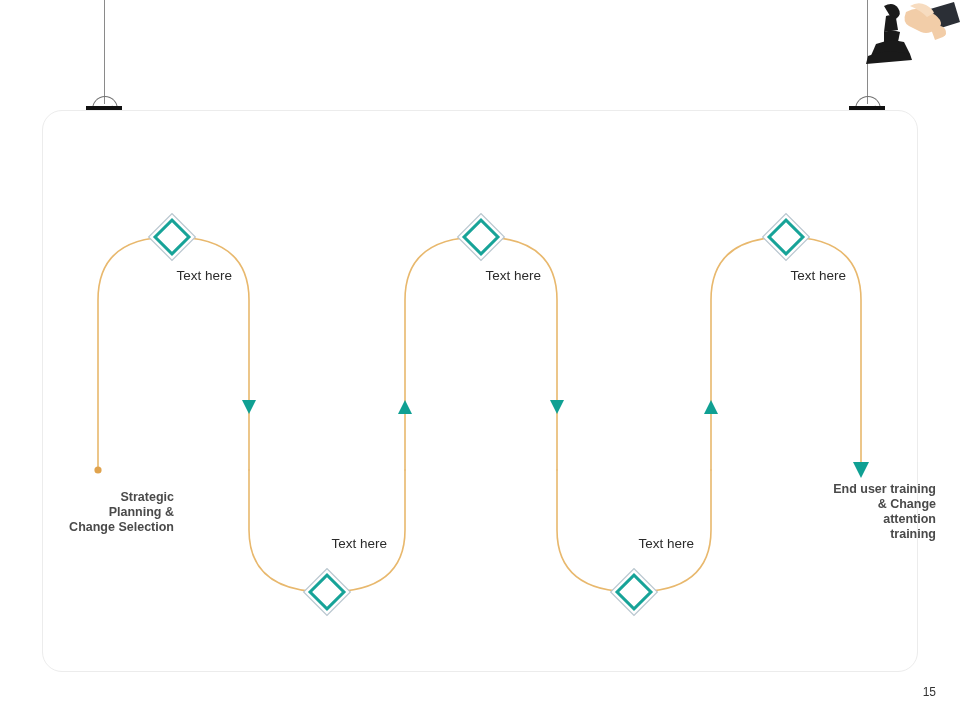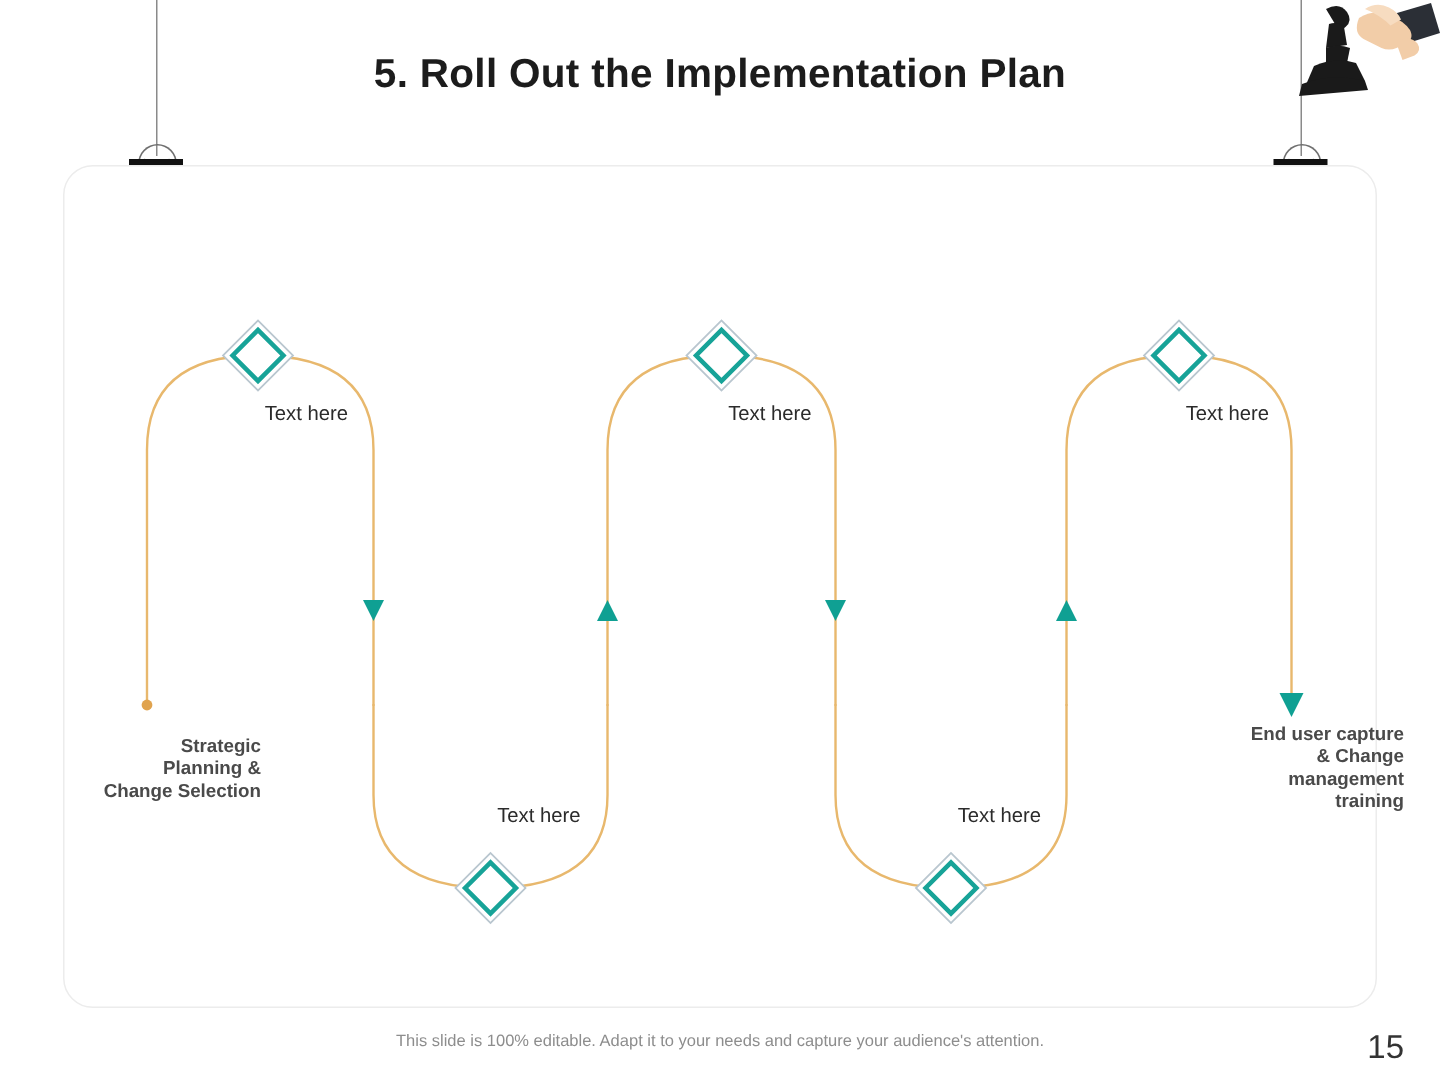--- a/index.html
+++ b/index.html
@@ -61,21 +61,21 @@
        font-size:13.5px;line-height:16px;}
   .lbl.bold{font-weight:bold;color:#4a4a4a;font-size:12.5px;line-height:15px;}
 
   
   .footer{
     position:absolute;left:0;right:0;top:688px;text-align:center;
     font-size:11px;color:#8d8d8d;
   }
   .pagenum{
     position:absolute;right:24px;top:685px;
-    font-size:22px;color:#333333;
+    font-size:12px;color:#333333;
   }
 
   
   .art{position:absolute;right:0;top:0;width:110px;height:70px;}
 </style>
 </head>
 <body>
 
 <div class="slide">
 
@@ -101,21 +101,20 @@
              l-12 -6 q-7 -4 -3 -14 Z" fill="#f2cda8"></path>
     <path d="M60 6 q8 -5 16 -1 q6 3 8 8 l-7 4 q-7 -7 -17 -11 Z" fill="#f7dcc0"></path>
     <path d="M86 26 q6 -1 9 3 q3 5 -2 8 l-8 3 l-4 -11 Z" fill="#f2cda8"></path>
     <path d="M34 6 q9 -5 14 2 q4 6 -1 10 l-4 3 l-9 -15 Z" fill="#1a1a1a"></path>
     <path d="M36 16 q6 -2 10 2 l2 12 l-14 2 Z" fill="#1a1a1a"></path>
     <path d="M34 32 q8 -3 16 0 l-2 10 l-14 2 Z" fill="#1a1a1a"></path>
     <path d="M26 44 q14 -6 28 -2 l6 12 l-40 4 Z" fill="#1a1a1a"></path>
     <path d="M18 56 q20 -8 42 -2 l2 6 l-46 4 Z" fill="#1a1a1a"></path>
   </svg>
 
-  <div class="title">5. Roll Out the Implementation Plan</div>
 
   <div class="card"></div>
 
 
   <svg class="diagram" viewBox="0 0 960 720">
 
     <g fill="none" stroke="#e8b86d" stroke-width="1.6" stroke-linecap="round">
       <path d="M98 470 L98 300 Q98 237 172 237 Q249 237 249 300 L249 470"></path>
       <path d="M249 470 L249 530 Q249 592 327 592 Q405 592 405 530 L405 470"></path>
       <path d="M405 470 L405 300 Q405 237 481 237 Q557 237 557 300 L557 470"></path>
@@ -162,22 +161,21 @@
   <div class="lbl" style="left:574px;top:536px;width:120px;">Text here</div>
   <div class="lbl" style="left:726px;top:268px;width:120px;">Text here</div>
 
   <div class="lbl bold" style="left:24px;top:490px;width:150px;">
     <div>Strategic</div>
     <div>Planning &amp;</div>
     <div>Change Selection</div>
   </div>
 
   <div class="lbl bold" style="left:786px;top:482px;width:150px;">
-    <div>End user capture</div>
+    <div>End user training</div>
     <div>&amp; Change</div>
-    <div>management</div>
+    <div>attention</div>
     <div>training</div>
   </div>
 
-  <div class="footer">This slide is 100% editable. Adapt it to your needs and capture your audience's attention.</div>
   <div class="pagenum">15</div>
 
 </div>
 
 </body></html>

